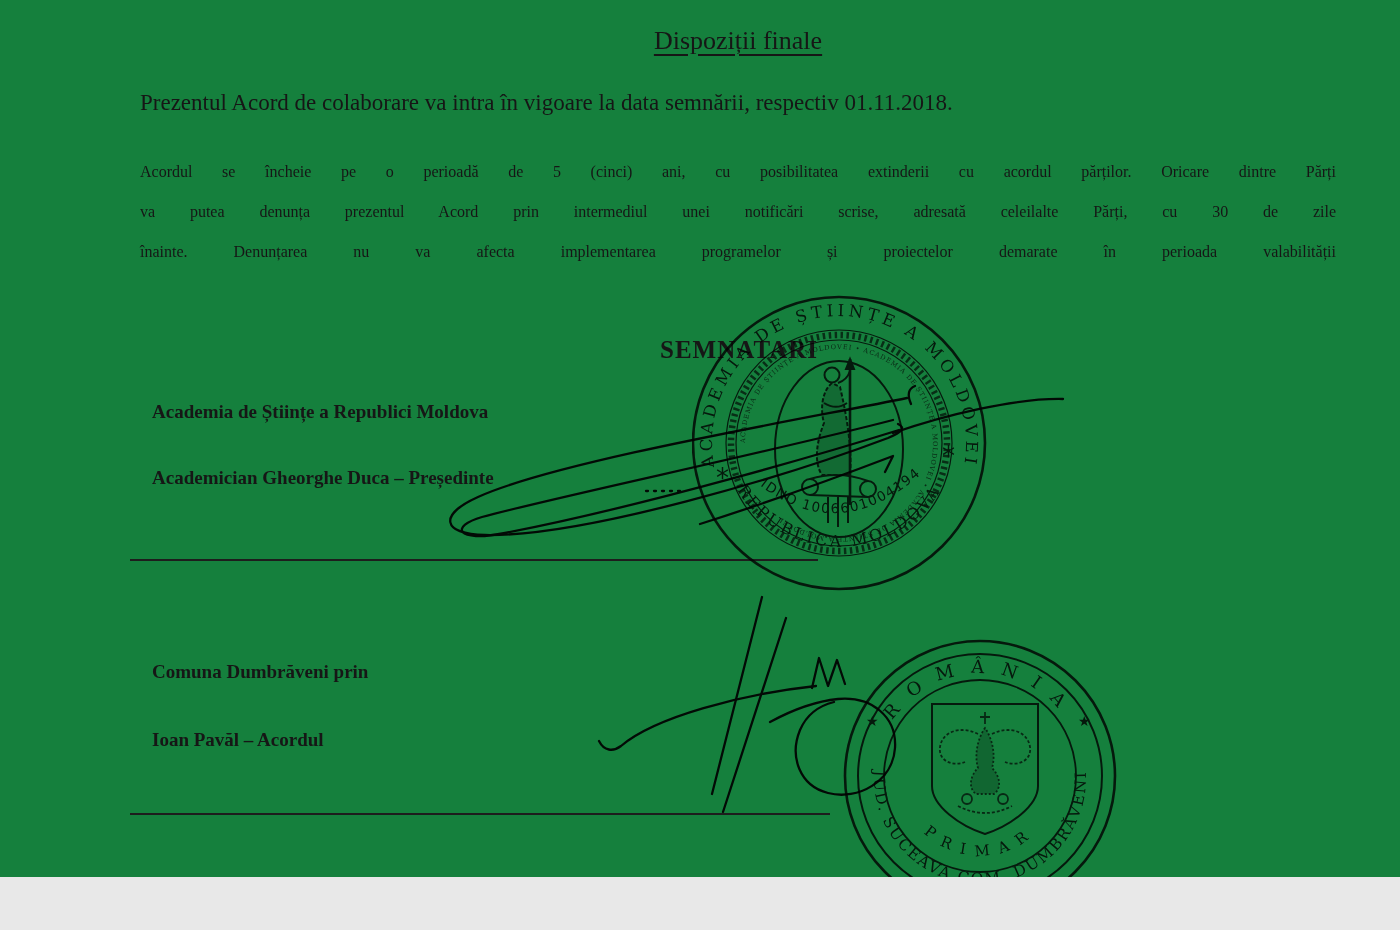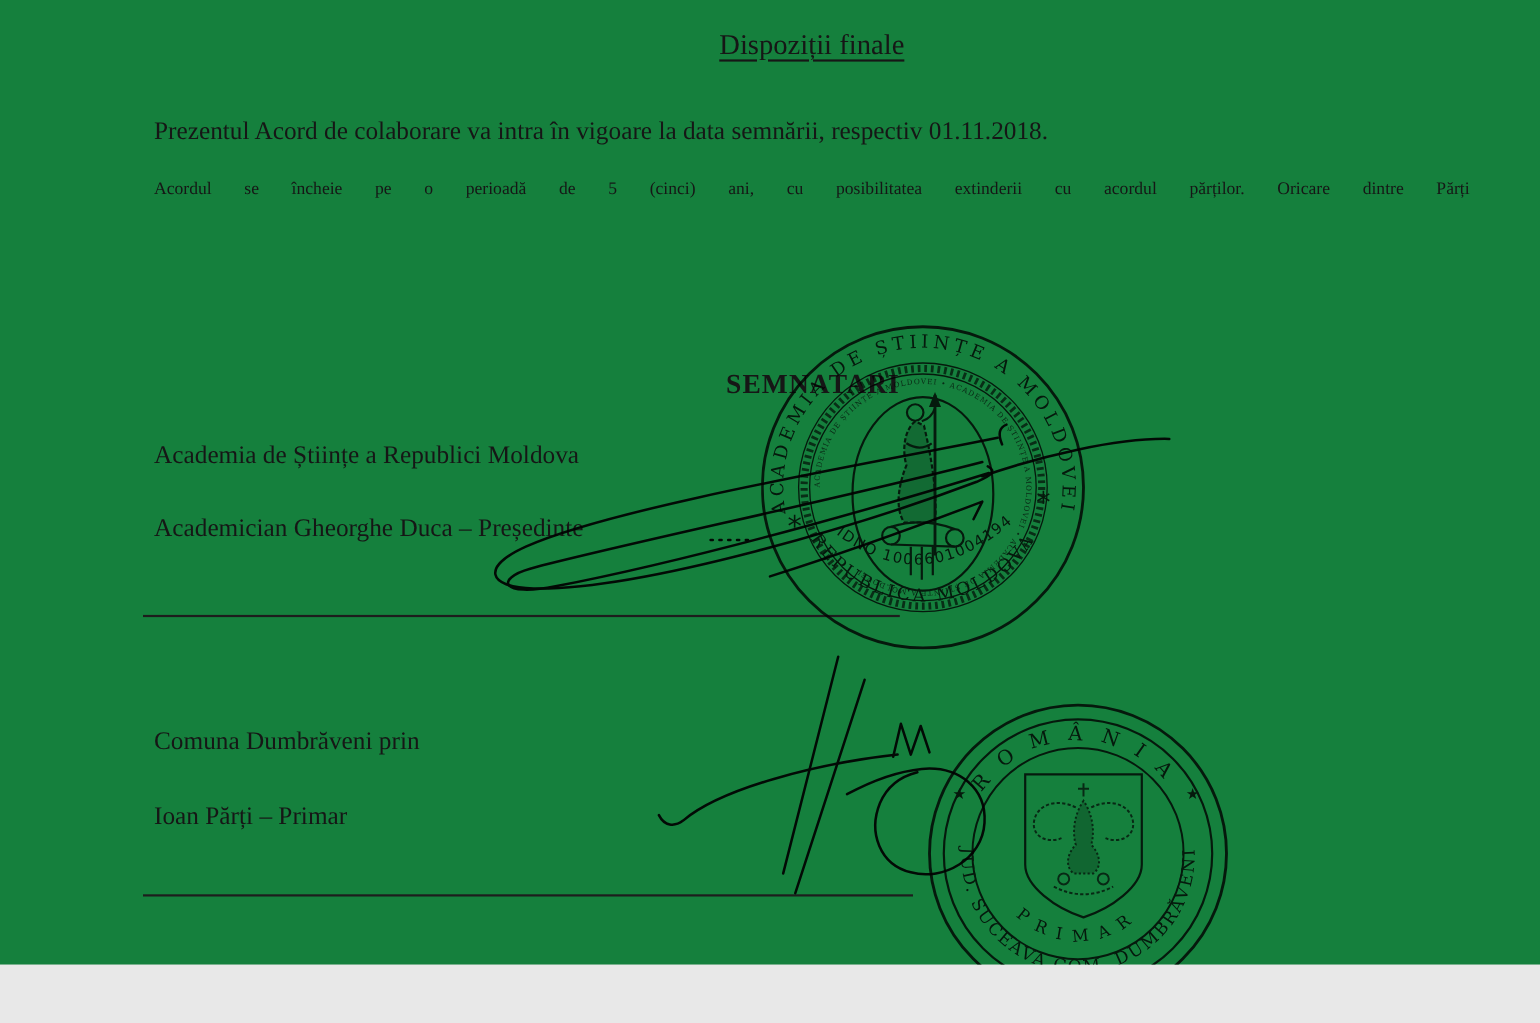--- a/index.html
+++ b/index.html
@@ -4,26 +4,26 @@
 <style>
   html,body{margin:0;padding:0;background:#e8e8e8;}
   .page{
     position:relative;width:1400px;height:877px;background:#15803d;
     font-family:"Liberation Serif","DejaVu Serif",serif;color:#161616;
     overflow:hidden;margin:0 auto;
   }
   .abs{position:absolute;}
   .title-wrap{left:140px;top:26px;width:1196px;text-align:center;font-size:26px;}
   .title-wrap span{text-decoration:underline;text-decoration-thickness:2px;text-underline-offset:5px;}
-  .p1{left:140px;top:90px;width:1196px;font-size:23px;margin-top:16px;}
+  .p1{left:140px;top:90px;width:1196px;font-size:23px;}
   .p2{left:140px;top:152px;width:1196px;font-size:16px;line-height:40px;}
   .jline{text-align:justify;text-align-last:justify;}
   .jlast{text-align:left;}
   .sig-head{left:660px;top:336px;font-size:25px;font-weight:bold;letter-spacing:1px;}
-  .bold-line{font-weight:normal;font-size:23px;left:140px;white-space:nowrap;}
+  .bold-line{font-weight:bold;font-size:19px;left:152px;white-space:nowrap;}
   .org1{top:401px;}
   .person1{top:467px;}
   .org2{top:661px;text-align:center;}
   .person2{top:729px;}
   .sig-line{border-top:2px solid #1d1d1d;height:0;}
   .line1{left:130px;top:559px;width:688px;}
   .line2{left:130px;top:813px;width:700px;}
   .stamp{position:absolute;mix-blend-mode:multiply;opacity:.93;}
   .stamp-moldova{left:692px;top:291px;}
   .stamp-romania{left:840px;top:626px;}
@@ -37,30 +37,32 @@
 <div class="page">
 
   <div class="abs title-wrap">
     <span>Dispoziții finale</span>
   </div>
 
   <div class="abs p1">Prezentul Acord de colaborare va intra în vigoare la data semnării, respectiv 01.11.2018.</div>
 
   <div class="abs p2">
     <div class="jline">Acordul se încheie pe o perioadă de 5 (cinci) ani, cu posibilitatea extinderii cu acordul părților. Oricare dintre Părți</div>
+    <div class="jline">va putea denunța prezentul Acord prin intermediul unei notificări scrise, adresată celeilalte Părți, cu 30 de zile</div>
+    <div class="jline">înainte. Denunțarea nu va afecta implementarea programelor și proiectelor demarate în perioada valabilității</div>
   </div>
 
   <div class="abs sig-head">SEMNATARI</div>
 
   <div class="abs bold-line org1">Academia de Științe a Republici Moldova</div>
   <div class="abs bold-line person1">Academician Gheorghe Duca – Președinte</div>
   <div class="abs sig-line line1"></div>
 
   <div class="abs bold-line org2">Comuna Dumbrăveni prin</div>
-  <div class="abs bold-line person2">Ioan Părți – Primar</div>
+  <div class="abs bold-line person2">Ioan Pavăl – Acordul</div>
   <div class="abs sig-line line2"></div>
 
   <svg class="stamp stamp-moldova" width="300" height="308" viewBox="0 0 300 308">
     <g stroke="#222" fill="none">
       <circle cx="147" cy="152" r="146" stroke-width="2.6"></circle>
       <circle cx="147" cy="152" r="113" stroke-width="1.2"></circle>
       <circle cx="147" cy="152" r="103" stroke-width="1.2"></circle>
       <circle cx="147" cy="152" r="108" stroke-width="6.5" stroke-dasharray="2.5 3.5" opacity=".8"></circle>
       <ellipse cx="147" cy="158" rx="64" ry="88" stroke-width="2"></ellipse>
     </g>

